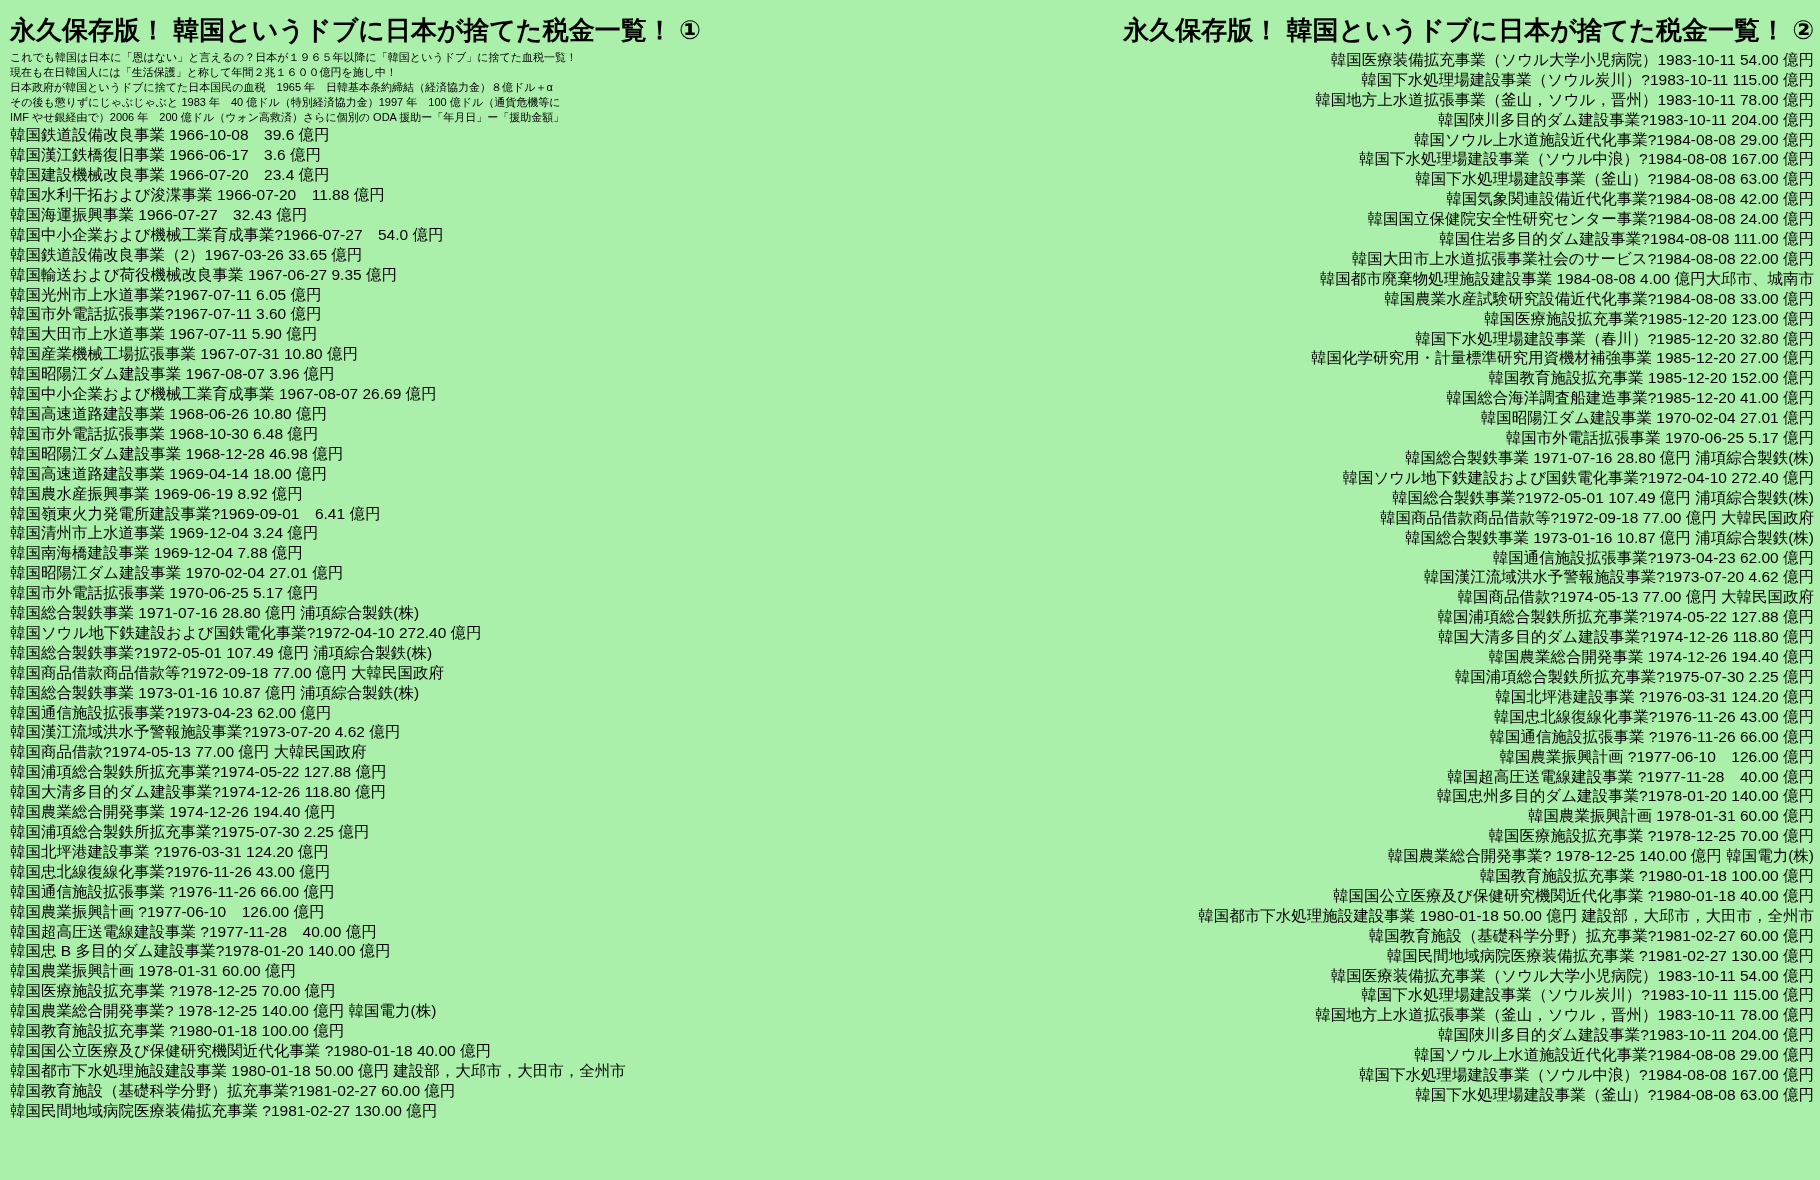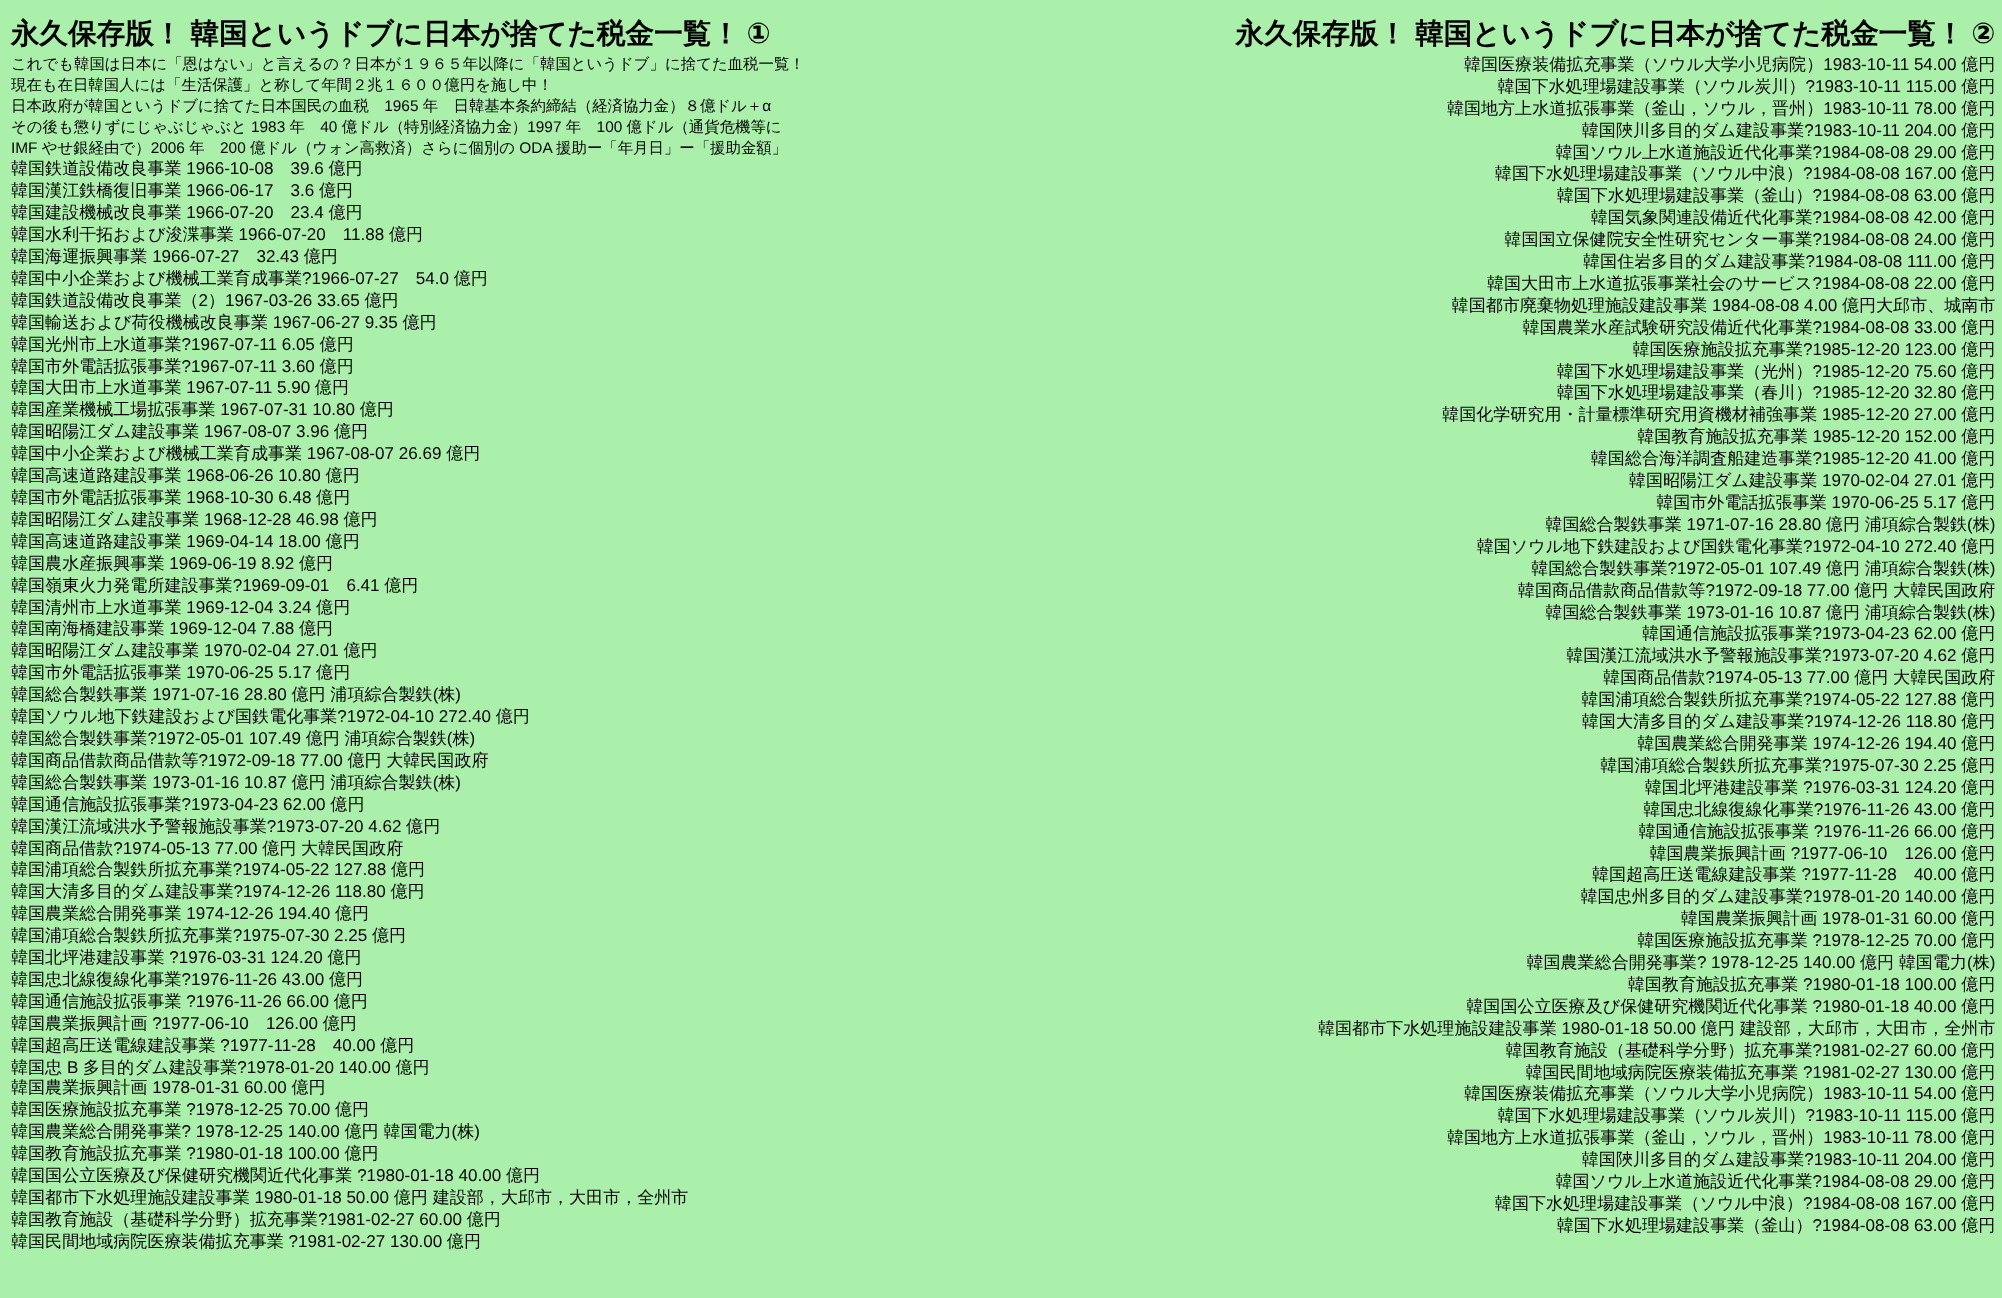--- a/index.html
+++ b/index.html
@@ -39,21 +39,21 @@
     font-weight: bold;
     letter-spacing: 0px;
     line-height: 1.15;
     margin: 6px 0 4px 0;
     white-space: nowrap;
   }
   .col-title .num {
     margin-left: 6px;
   }
   .lead {
-    font-size: 14px;
+    font-size: 11px;
     line-height: 1.28;
     margin: 0 0 1px 0;
     white-space: nowrap;
   }
   .entry {
     font-size: 15.5px;
     line-height: 1.285;
     white-space: nowrap;
     margin: 0;
   }
@@ -143,21 +143,20 @@
       <p class="entry">韓国ソウル上水道施設近代化事業?1984-08-08 29.00 億円</p>
       <p class="entry">韓国下水処理場建設事業（ソウル中浪）?1984-08-08 167.00 億円</p>
       <p class="entry">韓国下水処理場建設事業（釜山）?1984-08-08 63.00 億円</p>
       <p class="entry">韓国気象関連設備近代化事業?1984-08-08 42.00 億円</p>
       <p class="entry">韓国国立保健院安全性研究センター事業?1984-08-08 24.00 億円</p>
       <p class="entry">韓国住岩多目的ダム建設事業?1984-08-08 111.00 億円</p>
       <p class="entry">韓国大田市上水道拡張事業社会のサービス?1984-08-08 22.00 億円</p>
       <p class="entry">韓国都市廃棄物処理施設建設事業 1984-08-08 4.00 億円大邱市、城南市</p>
       <p class="entry">韓国農業水産試験研究設備近代化事業?1984-08-08 33.00 億円</p>
       <p class="entry">韓国医療施設拡充事業?1985-12-20 123.00 億円</p>
-      <p class="entry">韓国下水処理場建設事業（光州）?1985-12-20 75.60 億円</p>
       <p class="entry">韓国下水処理場建設事業（春川）?1985-12-20 32.80 億円</p>
       <p class="entry">韓国化学研究用・計量標準研究用資機材補強事業 1985-12-20 27.00 億円</p>
       <p class="entry">韓国教育施設拡充事業 1985-12-20 152.00 億円</p>
       <p class="entry">韓国総合海洋調査船建造事業?1985-12-20 41.00 億円</p>
       <p class="entry">韓国昭陽江ダム建設事業 1970-02-04 27.01 億円</p>
       <p class="entry">韓国市外電話拡張事業 1970-06-25 5.17 億円</p>
       <p class="entry">韓国総合製鉄事業 1971-07-16 28.80 億円 浦項綜合製鉄(株)</p>
       <p class="entry">韓国ソウル地下鉄建設および国鉄電化事業?1972-04-10 272.40 億円</p>
       <p class="entry">韓国総合製鉄事業?1972-05-01 107.49 億円 浦項綜合製鉄(株)</p>
       <p class="entry">韓国商品借款商品借款等?1972-09-18 77.00 億円 大韓民国政府</p>

